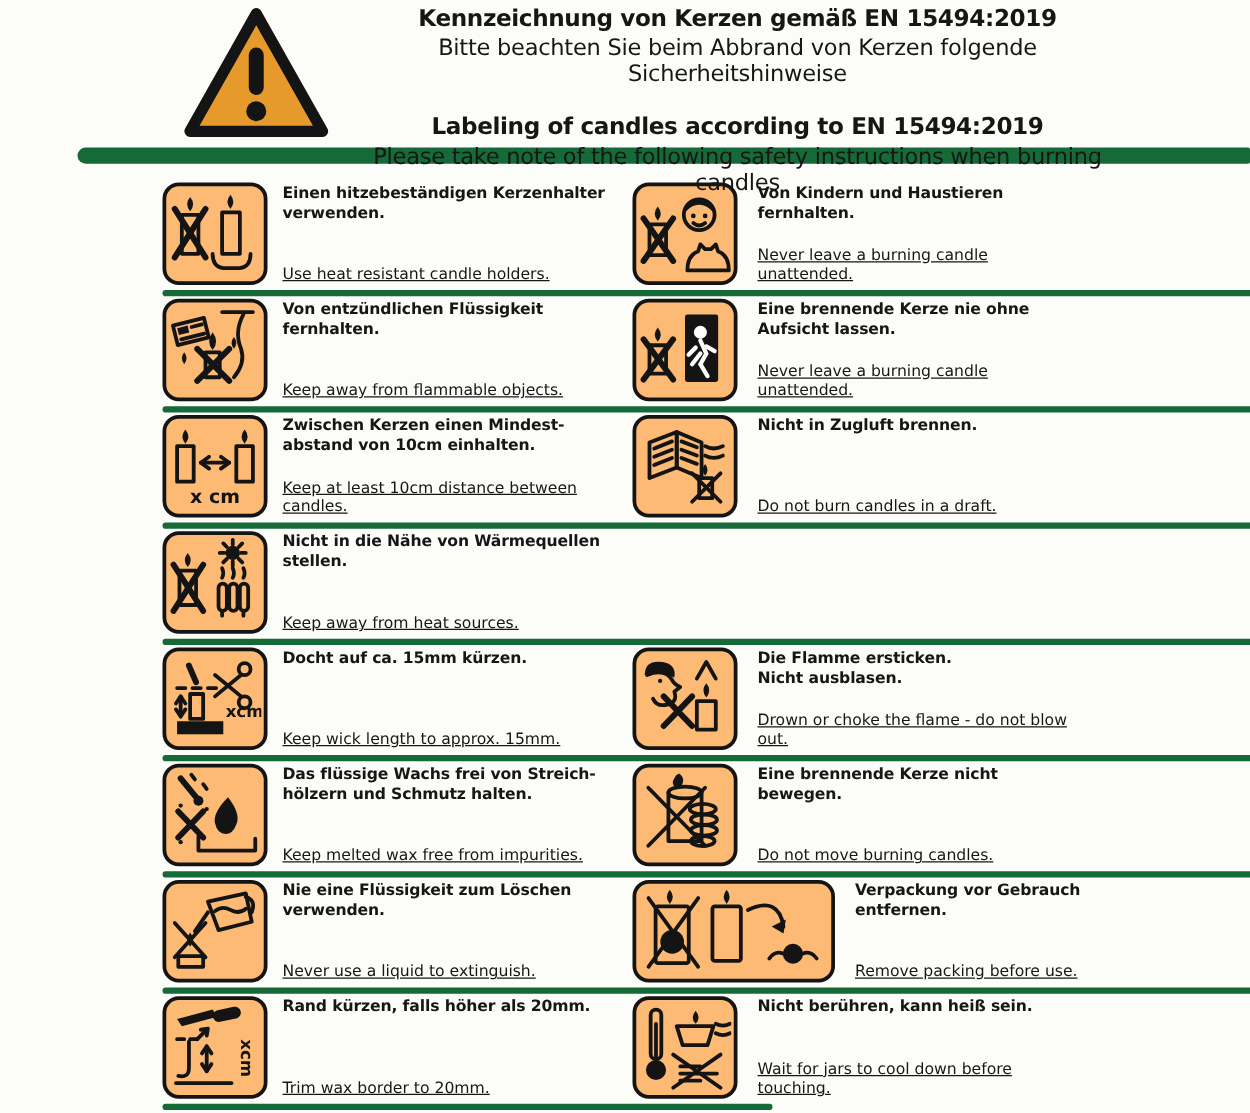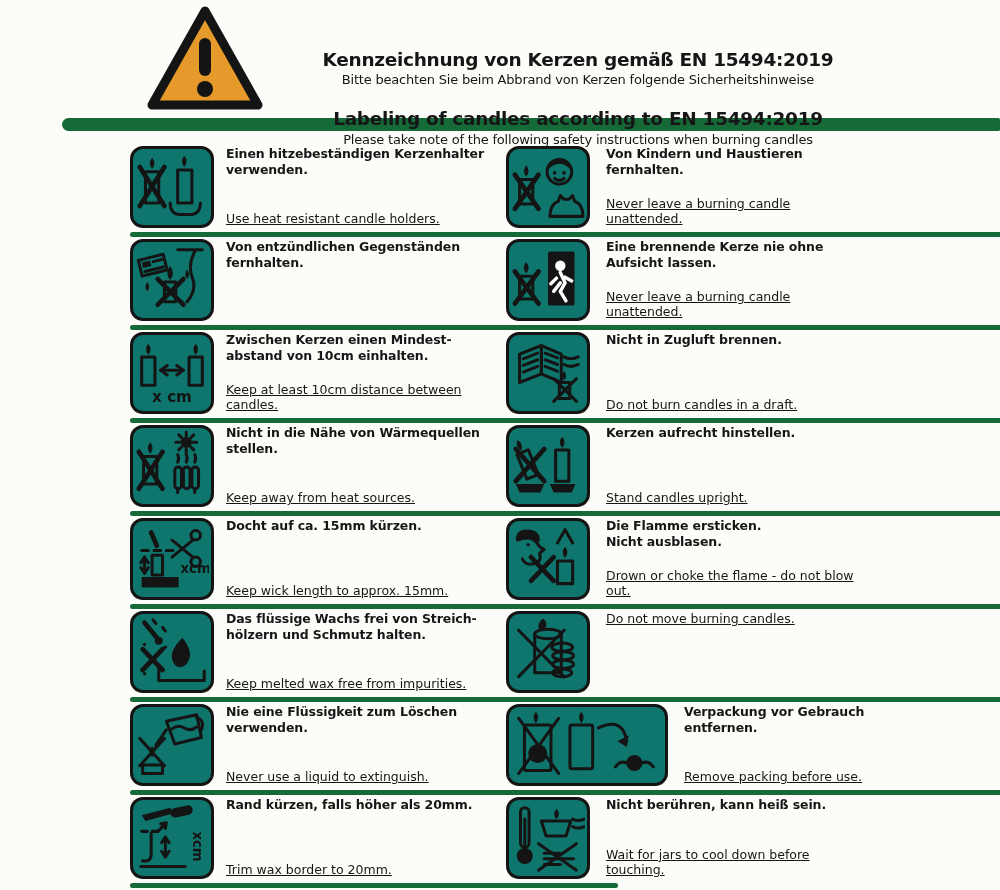--- a/index.html
+++ b/index.html
@@ -3,34 +3,34 @@
 <meta charset="utf-8">
 <style>
   html,body{margin:0;padding:0;}
   body{width:1000px;height:890px;overflow:hidden;background:#fcfcf9;
        font-family:"DejaVu Sans","Liberation Sans",sans-serif;color:#161616;}
   .page{position:relative;width:1000px;height:890px;}
 
   
   .hdr{position:relative;height:118px;}
   .tri{position:absolute;left:142px;top:4px;}
-  .titles{position:absolute;left:258px;top:5px;width:640px;text-align:center;margin-top:44px;}
+  .titles{position:absolute;left:270px;top:5px;width:640px;text-align:center;}
   .title{font-size:18.5px;font-weight:700;letter-spacing:-0.3px;line-height:1.15;}
-  .subtitle{font-size:13px;margin-top:2px;letter-spacing:-0.2px;}
+  .subtitle{font-size:18px;margin-top:2px;letter-spacing:-0.2px;}
   .t-en{margin-top:21px;}
 
   .topbar{height:13px;background:#156a38;margin-left:62px;border-radius:8px 2px 2px 8px;}
 
   
   main{margin-top:15px;}
   .row{display:flex;min-height:84px;align-items:flex-start;}
   .cell{display:flex;align-items:flex-start;}
   .cell.l{margin-left:130px;width:376px;}
   .icon-box{flex:none;width:84px;height:82px;border:3.5px solid #141414;border-radius:13px;
-            box-sizing:border-box;display:flex;align-items:center;justify-content:center;background:#0f766e;}
+            box-sizing:border-box;display:flex;align-items:center;justify-content:center;background:#fdba74;}
   .icon-box.wide{width:162px;}
   .txt{display:flex;flex-direction:column;justify-content:space-between;min-height:82px;
        margin-left:12px;box-sizing:border-box;}
   .cell.l .txt{width:282px;}
   .cell.r .txt{width:252px;margin-left:16px;}
   .cell.r.narrow .txt{width:214px;gap:12px;}
   .de{font-weight:700;font-size:12.5px;line-height:1.3;white-space:pre-line;letter-spacing:-0.1px;}
   .en{font-size:12.5px;line-height:1.25;padding-bottom:1px;text-decoration:underline;}
 
   .divider{height:5px;background:#156a38;margin:2px 0 2px 130px;border-radius:3px 0 0 3px;}
@@ -120,21 +120,22 @@
             <path class="f" d="M36 23 q6 8 0 15 q-6 -7 0 -15"></path>
             <rect class="s" x="30" y="40" width="12" height="21"></rect>
             <line class="sx" x1="23" y1="37" x2="50" y2="64"></line>
               <line class="sx" x1="50" y1="37" x2="23" y2="64"></line>
             <line class="s" x1="44" y1="6" x2="70" y2="6" stroke-width="3.6"></line>
             <path class="s" d="M62 8 q-8 15 -2 29 q4 12 -6 24" stroke-width="3"></path>
             <path class="f" d="M54 27 q4 5 0 10 q-4 -5 0 -10"></path>
           </svg>
         </div>
         <div class="txt">
-            <div class="de">Von entzündlichen Gegenständen fernhalten.</div>
+            <div class="de">Von entzündlichen Flüssigkeit fernhalten.</div>
+        <div class="en">Keep away from flammable objects.</div>
           </div>
       </div>
       <div class="cell r">
         <div class="icon-box">
           <svg width="74" height="72" viewBox="0 0 76 76">
             <path class="f" d="M15 19 q5 6 0 12 q-5 -6 0 -12"></path>
             <rect class="s" x="8" y="34" width="14" height="24"></rect>
             <line class="sx" x1="3" y1="29" x2="28" y2="63"></line>
               <line class="sx" x1="28" y1="29" x2="3" y2="63"></line>
             <rect class="f" x="38" y="8" width="28" height="57" rx="2"></rect>
@@ -204,40 +205,20 @@
             <rect class="s" x="50" y="39" width="7" height="23" rx="3.5" stroke-width="2.8"></rect>
             <rect class="s" x="59" y="39" width="7" height="23" rx="3.5" stroke-width="2.8"></rect>
             <path class="s" d="M44 62 v4 M62 62 v4" stroke-width="2.6"></path>
           </svg>
         </div>
         <div class="txt">
             <div class="de">Nicht in die Nähe von Wärmequellen stellen.</div>
         <div class="en">Keep away from heat sources.</div>
           </div>
       </div>
-      <div class="cell r">
-        <div class="icon-box">
-          <svg width="74" height="72" viewBox="0 0 76 76">
-            <g transform="rotate(-22 19 44)">
-              <path class="f" d="M19 8 q5 6 0 12 q-5 -6 0 -12"></path>
-              <rect class="s" x="13" y="22" width="13" height="28"></rect>
-            </g>
-            <line class="sx" x1="4" y1="20" x2="34" y2="54"></line>
-              <line class="sx" x1="34" y1="20" x2="4" y2="54"></line>
-            <path class="f" d="M4 57 h30 l-4 9 h-22 z"></path>
-            <path class="f" d="M53 7 q5 6 0 12 q-5 -6 0 -12"></path>
-            <rect class="s" x="46" y="21" width="14" height="33"></rect>
-            <path class="f" d="M40 57 h27 l-4 9 h-19 z"></path>
-          </svg>
-        </div>
-        <div class="txt">
-            <div class="de">Kerzen aufrecht hinstellen.</div>
-        <div class="en">Stand candles upright.</div>
-          </div>
-      </div>
     </div>
     <div class="divider"></div>
 
     <div class="row">
       <div class="cell l">
         <div class="icon-box">
           <svg width="74" height="72" viewBox="0 0 76 76">
             <line class="sx" x1="16" y1="10" x2="22" y2="24"></line>
             <line class="s" x1="6" y1="29" x2="44" y2="29" stroke-width="4" stroke-dasharray="7 6"></line>
             <line class="s" x1="38" y1="18" x2="60" y2="36" stroke-width="3"></line>
@@ -307,20 +288,21 @@
             <path class="s" d="M24 19 v41 h28 v-41" stroke-width="3.4"></path>
             <ellipse class="s" cx="53" cy="33" rx="11" ry="4.4" stroke-width="3"></ellipse>
             <ellipse class="s" cx="54" cy="42" rx="11" ry="4.4" stroke-width="3"></ellipse>
             <ellipse class="s" cx="54" cy="51" rx="11" ry="4.4" stroke-width="3"></ellipse>
             <ellipse class="s" cx="53" cy="60" rx="10" ry="4.2" stroke-width="3"></ellipse>
             <line class="s" x1="7" y1="15" x2="55" y2="64" stroke-width="6.4"></line>
             <line class="s" x1="55" y1="15" x2="7" y2="64" stroke-width="6.4"></line>
           </svg>
         </div>
         <div class="txt">
+            <div class="de">Eine brennende Kerze nicht bewegen.</div>
         <div class="en">Do not move burning candles.</div>
           </div>
       </div>
     </div>
     <div class="divider"></div>
 
     <div class="row">
       <div class="cell l">
         <div class="icon-box">
           <svg width="74" height="72" viewBox="0 0 76 76">

